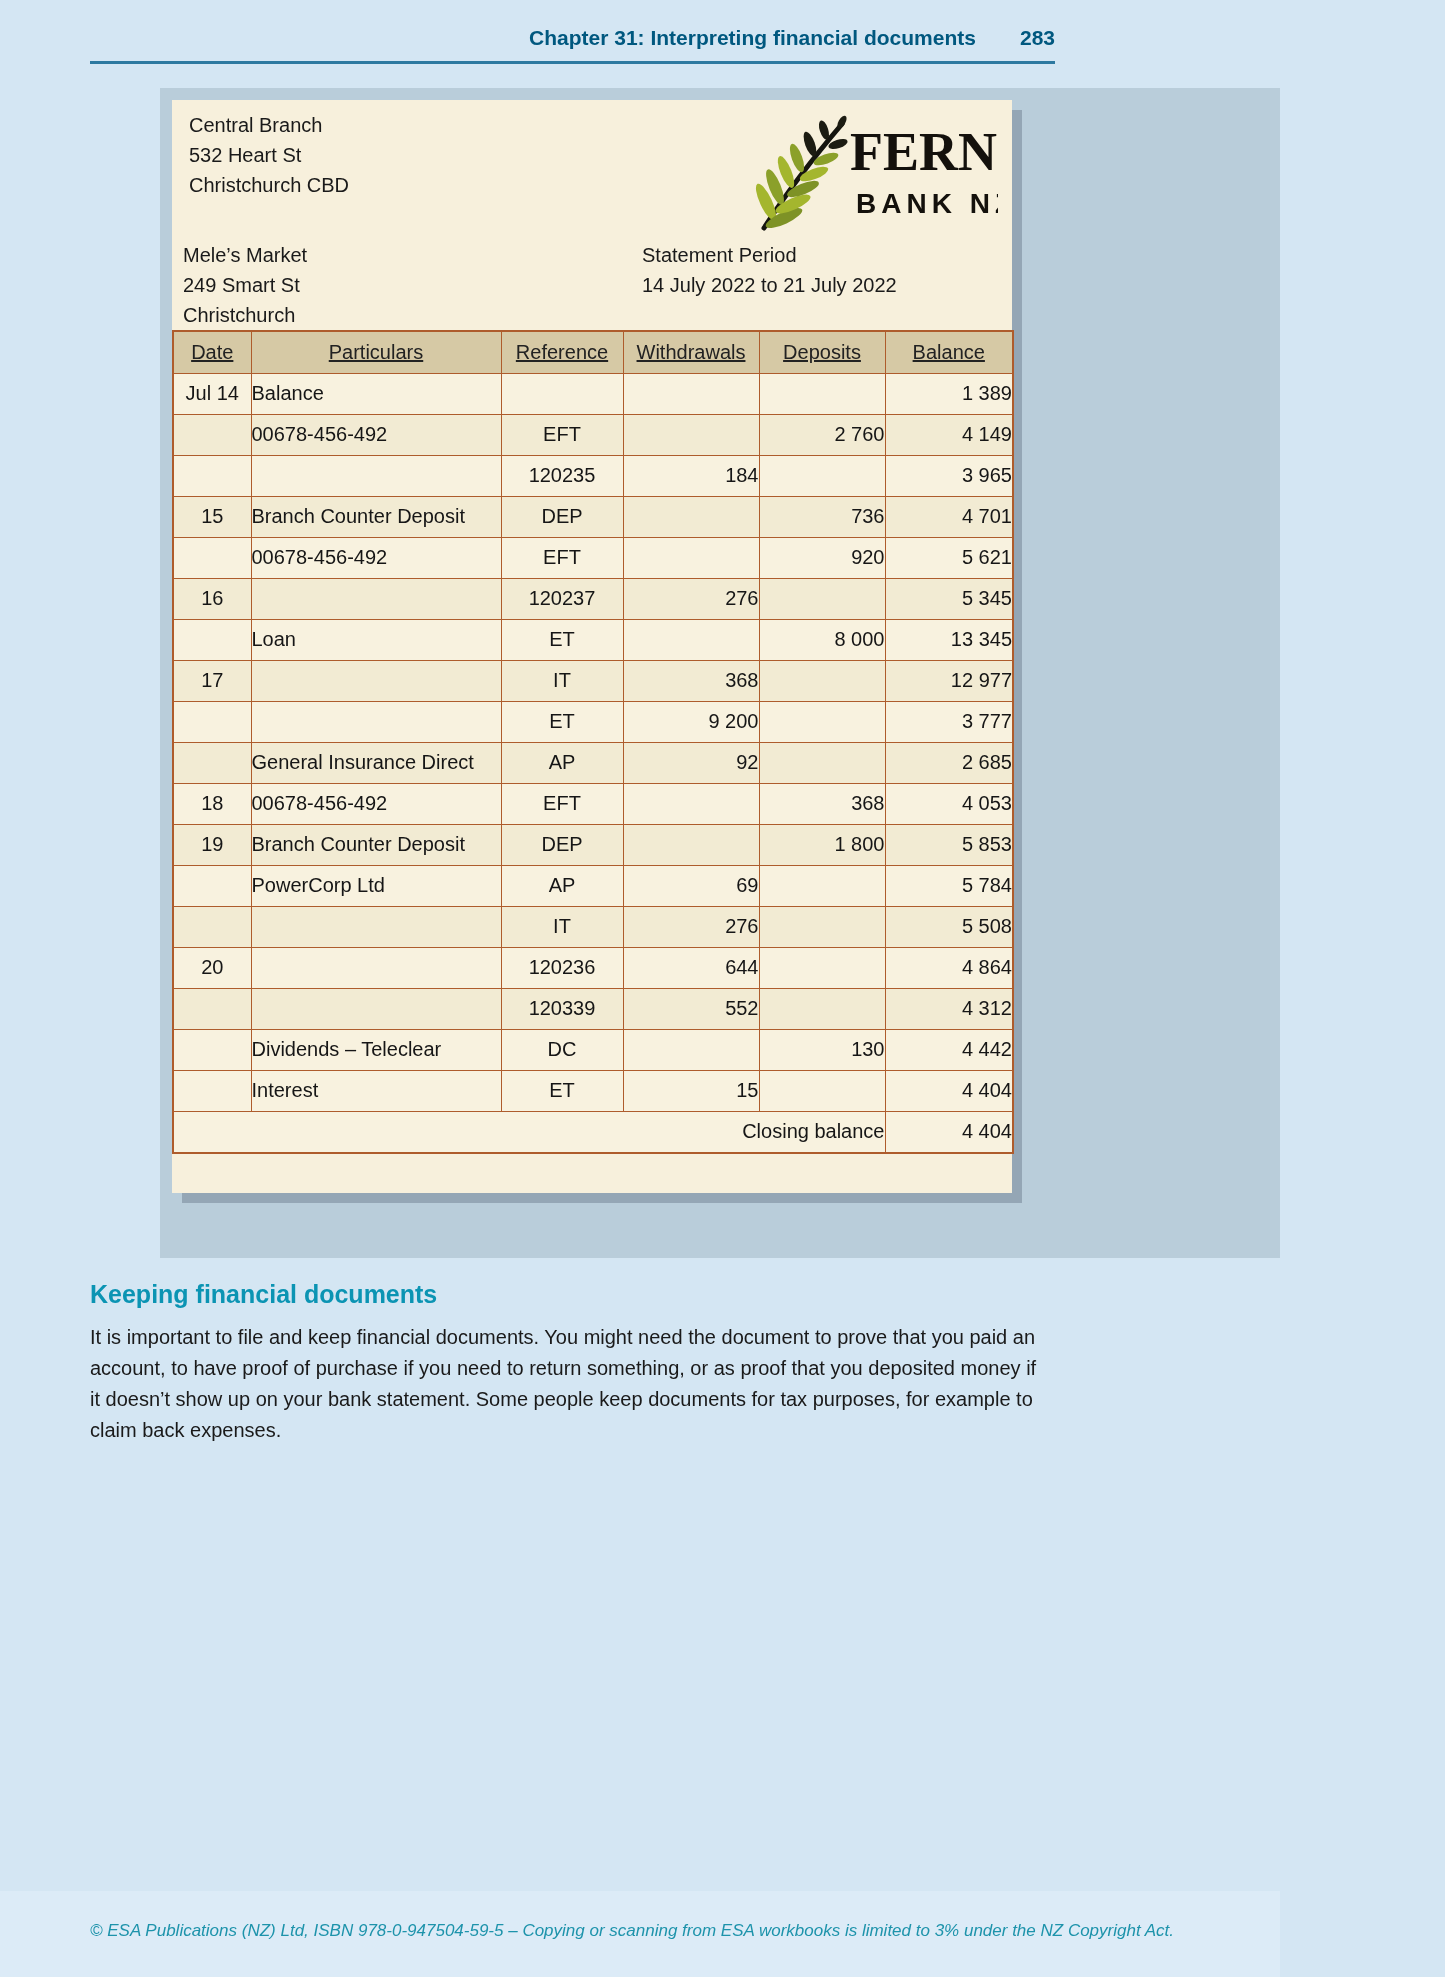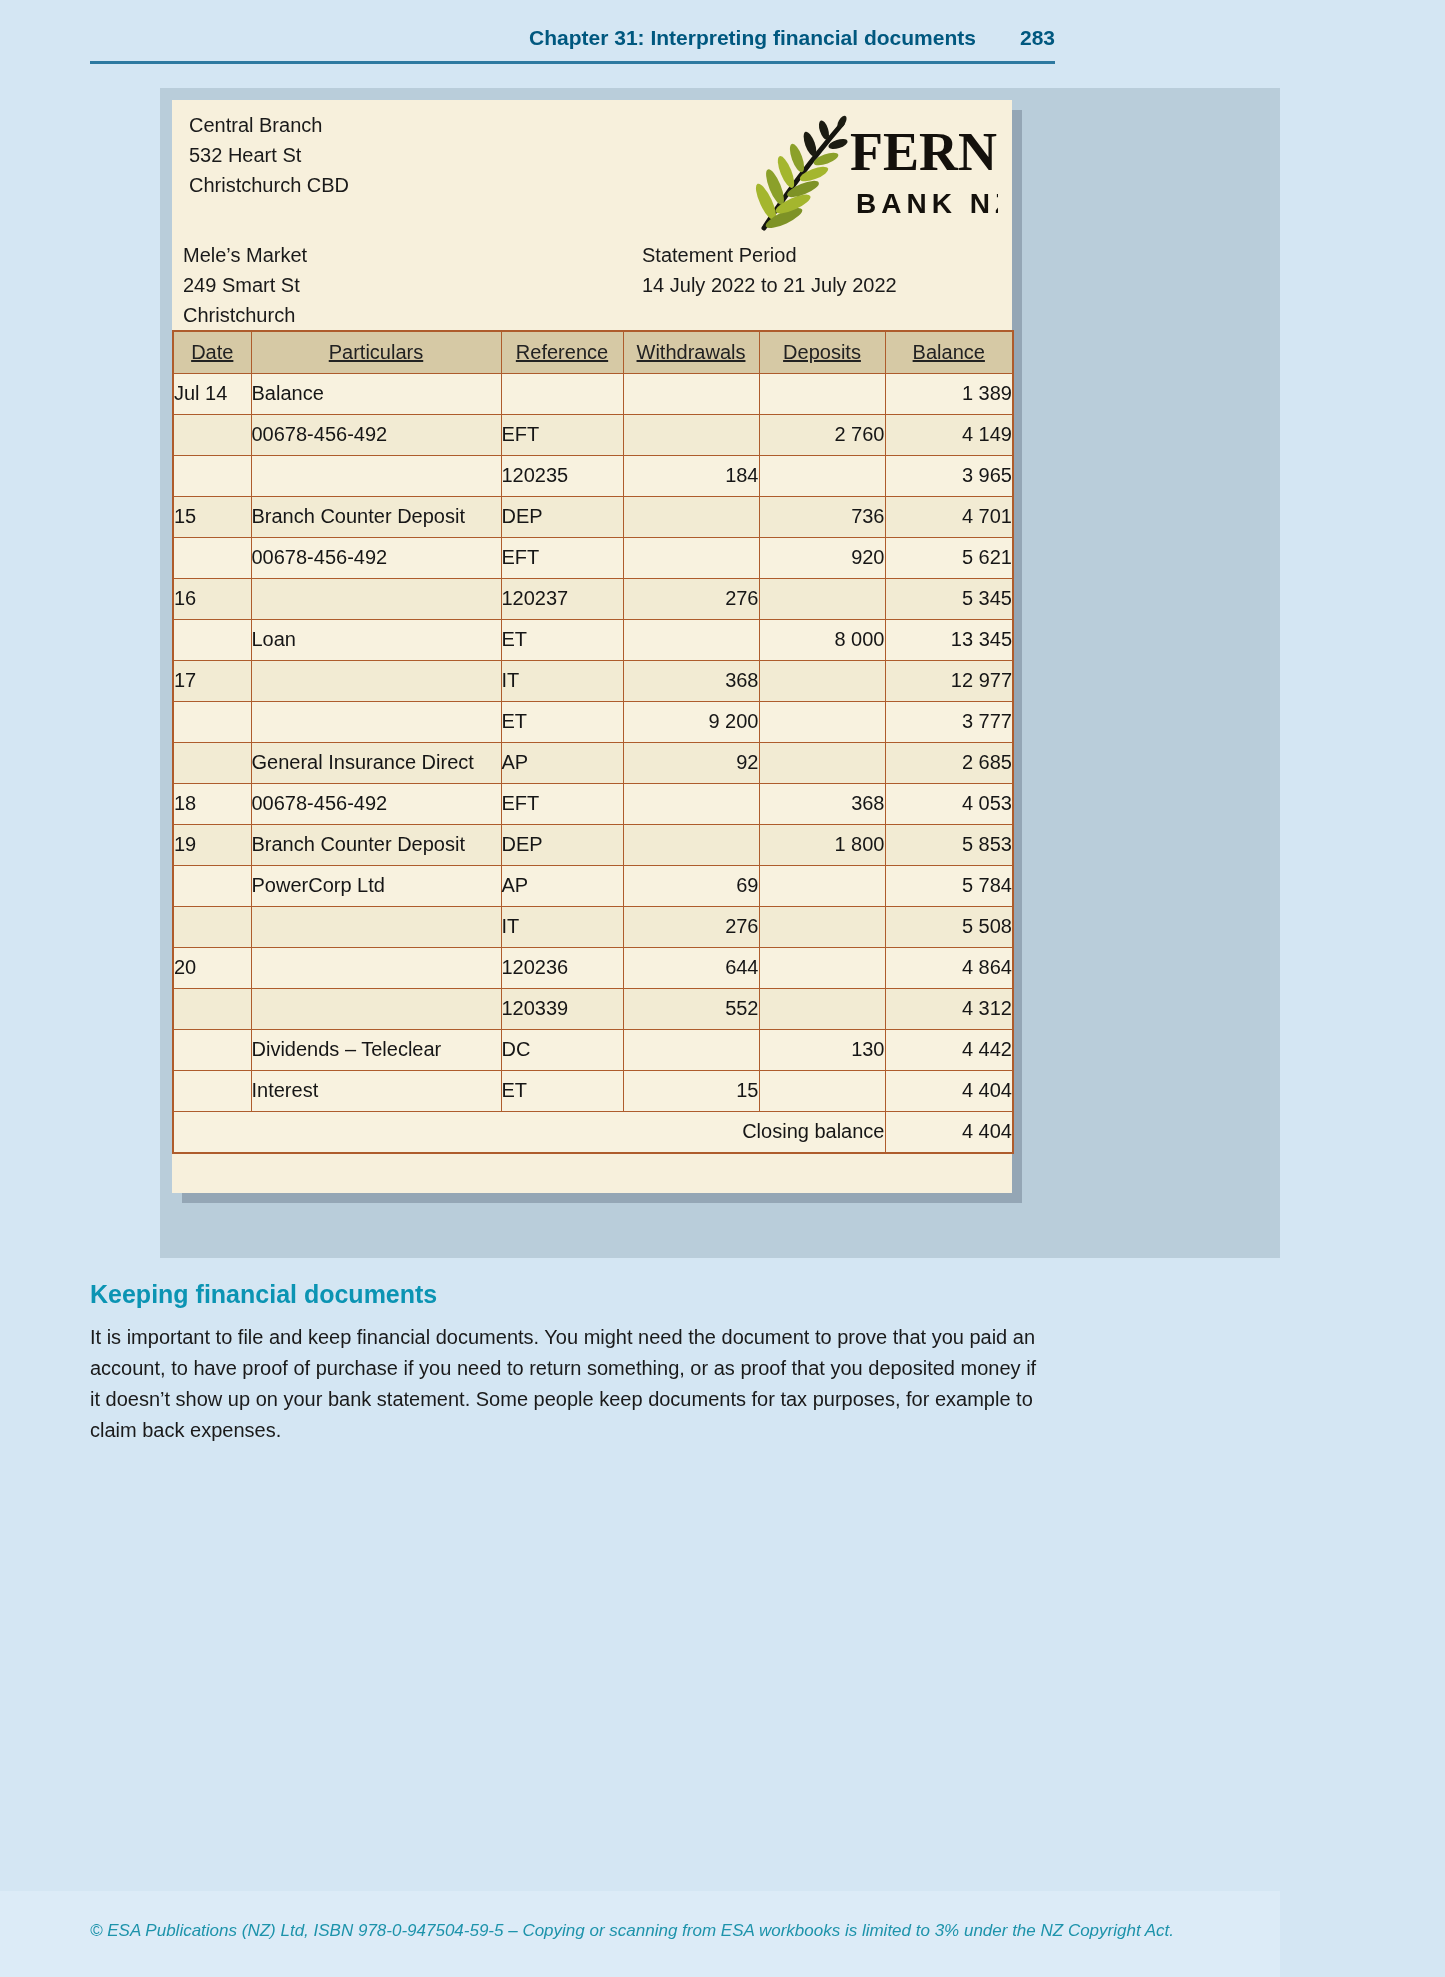--- a/index.html
+++ b/index.html
@@ -50,23 +50,23 @@
     font-size:20px; color:#161616;
     border:2.5px solid #ae5c2c;
   }
   table.stmt th, table.stmt td { border:1.5px solid #ae5c2c; height:41px; padding:0; }
   table.stmt thead th {
     background:#d6c9a5; font-weight:normal; text-align:center;
     height:42px; font-size:20px; color:#222;text-decoration:underline;
   }
   table.stmt tbody tr.rowA td { background:#f8f2df; }
   table.stmt tbody tr.rowB td { background:#f2ebd3; }
-  td.c0 { text-align:left;  padding-right:13px; }
+  td.c0 { text-align:center;  padding-right:13px; }
   td.c1 { text-align:left;   padding-left:10px;  }
-  td.c2 { }
+  td.c2 { text-align:center; }
   td.c3 { text-align:right;  padding-right:66px; }
   td.c4 { text-align:right;  padding-right:29px; }
   td.c5 { text-align:right;  padding-right:33px; }
   table.stmt tfoot td { background:#f8f2df; height:42px; }
   td.closing-label { text-align:right; padding-right:10px;margin-top:28px; }
 
   
   .section-heading {
     position:absolute; left:90px; top:1280px;
     font-size:25px; font-weight:bold; color:#0b94b3;

